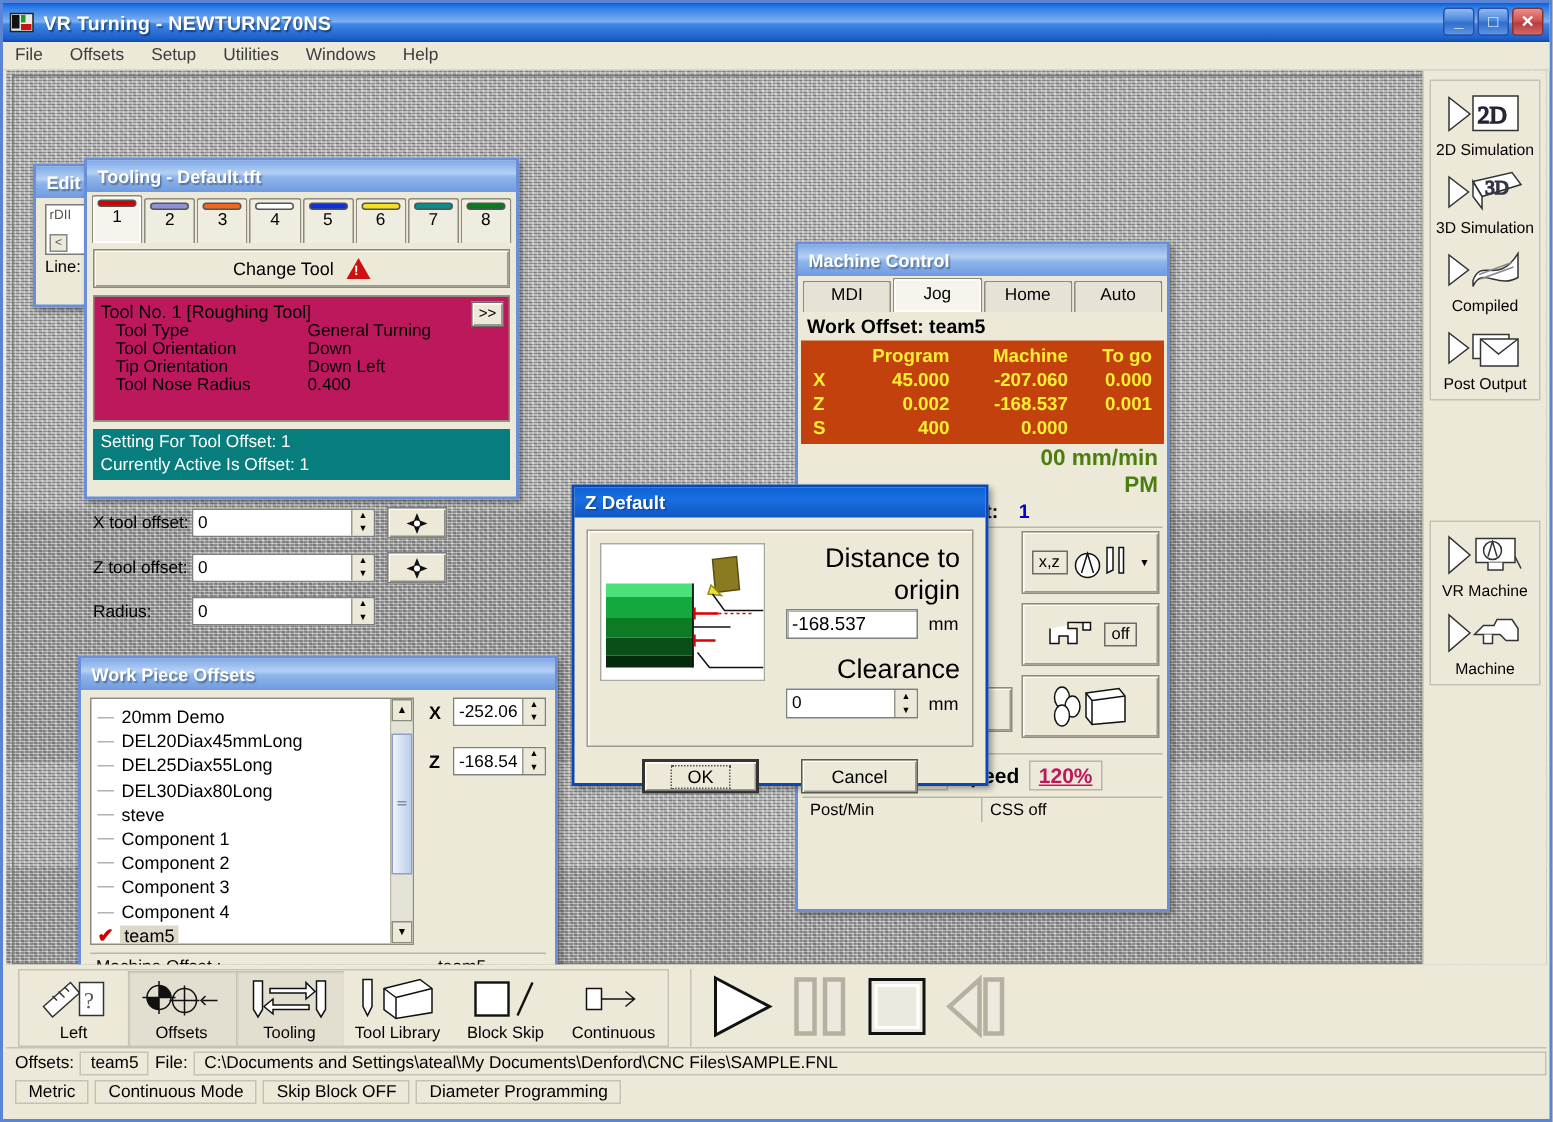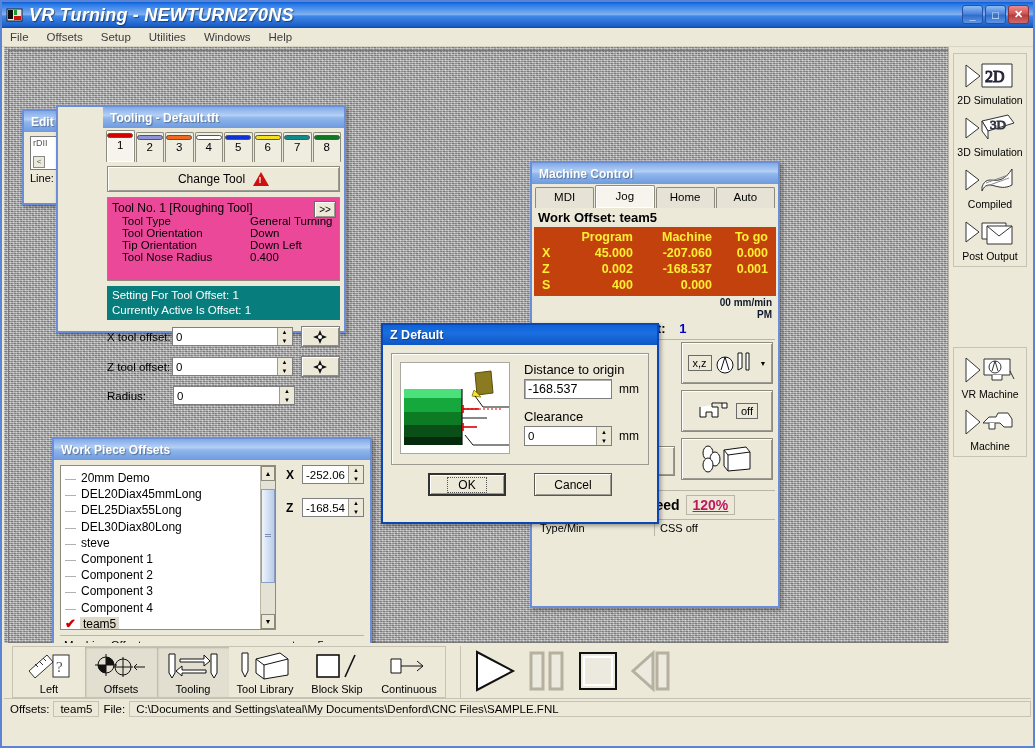--- a/index.html
+++ b/index.html
@@ -21,24 +21,23 @@
 
   
   #titlebar {
     height:26px;
     background:linear-gradient(180deg,#0a5fd4 0%,#2a7ae8 10%,#7fb0f0 48%,#3f87e8 54%,#1b5fc8 92%,#0e47a8 100%);
     display:flex; align-items:center; padding:0 2px 0 4px;
     position:relative;
   }
   #titlebar .tb-icon { width:18px; height:18px; margin-right:5px; position:relative; }
   #titlebar .tb-text {
-    color:#fff; font-weight:bold; font-size:18px;
+    color:#fff; font-weight:bold; font-size:13px;
     text-shadow:1px 1px 1px rgba(0,0,0,.45);
     letter-spacing:.2px;
-    font-style:italic;
   }
   .tb-buttons { position:absolute; right:4px; top:3px; display:flex; gap:2px; }
   .tb-btn {
     width:21px; height:19px; border:1px solid #2a4f9e;
     border-radius:3px; display:flex; align-items:center; justify-content:center;
     color:#fff; font-size:11px; font-weight:bold;
     background:linear-gradient(180deg,#8fbbf3,#4b86dd 45%,#2f6ecd 55%,#5e95e4);
   }
   .tb-btn.close { background:linear-gradient(180deg,#e98e8e,#d05454 45%,#b93c3c 55%,#d06a6a); border-color:#8f3030; }
 
@@ -82,21 +81,21 @@
 
   
   #editwin { left:18px; top:62px; width:150px; height:96px; z-index:2; }
   #editwin .mini-box { width:44px; height:34px; border:1px solid #7b7b7b; background:#fff;
      margin:4px 6px 2px 6px; font-size:9px; color:#555; padding:1px 2px; position:relative;}
   #editwin .mini-box .arrow { position:absolute; left:2px; bottom:1px; width:12px;height:12px;
      border:1px solid #888; background:#ece9d8; font-size:8px; text-align:center; line-height:10px;}
   #editwin .lineLbl { font-size:11px; padding-left:6px; color:#000; }
 
   
-  #tooling { left:52px; top:58px; width:290px; height:228px; z-index:5;padding-left:45px; }
+  #tooling { left:52px; top:58px; width:290px; height:228px; z-index:5; }
   .tool-tabs { display:flex; gap:1px; padding:4px 3px 0 3px; }
   .tool-tab {
     flex:1; height:30px; border:1px solid #8d8a7e; border-bottom:none;
     background:#efece0; display:flex; flex-direction:column; align-items:center;
     justify-content:flex-start; font-size:11px; padding-top:2px;
     border-radius:2px 2px 0 0;
   }
   .tool-tab.selected { background:#f6f4ec; box-shadow:inset 0 0 0 1px #fff; margin-top:-2px; height:32px; }
   .tool-tab .bar { width:26px; height:5px; border-radius:3px; border:1px solid #555; margin-bottom:1px; }
   .tool-tab .num { font-size:11.5px; color:#000; }
@@ -104,34 +103,34 @@
   .changetool {
     margin:4px 4px 0 4px; height:26px; border:1px solid #8d8a7e;
     background:#ece9d8; display:flex; align-items:center; justify-content:center; gap:8px;
     font-size:12px; box-shadow:inset 1px 1px 0 #fff, inset -1px -1px 0 #9a9a90;
   }
   .warn-tri { width:0;height:0;border-left:8px solid transparent;border-right:8px solid transparent;
      border-bottom:14px solid #d01010; position:relative; }
   .warn-tri::after{content:"!";position:absolute;left:-2.5px;top:3px;color:#fff;font-size:9px;font-weight:bold;}
 
   .tool-info {
-    margin:5px 4px 0 4px; background:#ec4899; border:1px solid #8d8a7e;
+    margin:5px 4px 0 4px; background:#be185d; border:1px solid #8d8a7e;
     padding:3px 4px; font-size:11.5px; position:relative; height:84px;
   }
   .tool-info .hdr { font-size:12px; }
   .tool-info .row { display:flex; padding-left:10px; }
   .tool-info .row .k { width:128px; }
   .ti-more { position:absolute; right:3px; top:3px; width:22px; height:17px;
     border:1px solid #6b6b6b; background:#ece9d8; font-size:10px; text-align:center; line-height:15px;
     box-shadow:inset 1px 1px 0 #fff, inset -1px -1px 0 #9a9a90; }
 
   .offset-banner { margin:5px 4px 0 4px; background:#087d7d; color:#fff;
     font-size:11.5px; padding:2px 5px; line-height:15px; }
 
-  .offgrid { margin:6px 4px 0 4px; }
+  .offgrid { margin:18px 4px 0 4px; }
   .offrow { display:flex; align-items:center; margin-bottom:9px; }
   .offrow .lbl { width:66px; font-size:11.5px; }
   .spin { display:flex; border:1px solid #7f7f7f; background:#fff; height:19px;
           box-shadow:inset 1px 1px 0 #b0b0b0; }
   .spin input { border:none; outline:none; flex:1; font-size:11.5px; padding-left:3px;
                 font-family:"Liberation Sans", sans-serif; background:#fff; width:100%; }
   .spin .arrows { width:15px; border-left:1px solid #9a9a90; background:#ece9d8;
     display:flex; flex-direction:column; }
   .spin .arrows div { flex:1; display:flex; align-items:center; justify-content:center; font-size:6px; }
   .ico-btn { width:40px; height:21px; margin-left:8px; border:1px solid #7f7f7f;
@@ -170,21 +169,21 @@
   .mc-tab { flex:1; height:21px; border:1px solid #8d8a7e; border-bottom:none;
     background:#e6e3d6; text-align:center; font-size:11.5px; line-height:19px; border-radius:2px 2px 0 0;}
   .mc-tab.selected { background:#f6f4ec; height:23px; margin-top:-2px; line-height:21px; box-shadow:inset 0 0 0 1px #fff;}
   .mc-wo { font-size:13px; font-weight:bold; padding:2px 0 2px 6px; background:#ece9d8; }
   .dro { background:#c2410c; color:#ffee33; font-family:"Liberation Sans", sans-serif;
     font-weight:bold; font-size:12.5px; margin:0 2px; padding:2px 4px 3px 4px; }
   .dro table { width:100%; border-collapse:collapse; }
   .dro th { text-align:right; padding:1px 4px; font-size:12.5px; }
   .dro td { text-align:right; padding:1px 4px; }
   .dro td.ax { text-align:left; width:18px; }
-  .mc-feedline { padding:1px 6px 0 6px; font-size:10px; font-weight:bold; color:#0f172a; text-align:right;}
+  .mc-feedline { padding:1px 6px 0 6px; font-size:15px; font-weight:bold; color:#4d7c0f; text-align:right;}
   .mc-offset { font-size:13px; font-weight:bold; text-align:center; padding:1px 0 3px 0;}
   .mc-offset .val { color:#0000cc; margin-left:10px; }
   .mc-mid { border-top:1px solid #b9b6a8; margin:0 3px; padding-top:2px; display:flex; }
   .mc-col-l { width:142px; }
   .mc-col-r { width:96px; padding-left:4px; }
   .mc-speedlbl { font-size:11.5px; padding-left:52px; }
   .dial { width:46px; height:46px; border-radius:50%; margin:2px auto 0 auto;
     background:radial-gradient(circle at 35% 30%, #f2f0e8, #b8b4a6 70%, #8e8a7c);
     border:1px solid #7e7a6c; }
   .jogbtn { height:30px; border:1px solid #8d8a7e; background:#ece9d8; margin:4px 2px 0 2px;
@@ -202,21 +201,21 @@
   .mc-sbar { display:flex; border-top:1px solid #b9b6a8; margin:0 3px; font-size:11px; }
   .mc-sbar div { padding:2px 5px; }
   .mc-sbar div:first-child { width:120px; border-right:1px solid #b9b6a8; }
 
   
   #zoff { left:377px; top:276px; width:278px; height:201px; z-index:10; border:2px solid #0a46b4; }
   #zoff .win-title { background:linear-gradient(180deg,#0c62d8,#1b6fe0 40%,#0f55c4 100%); height:20px; font-size:12.5px; }
   .zo-group { margin:8px; border:1px solid #9a9a90; box-shadow:inset 1px 1px 0 #fff; padding:8px; display:flex; }
   .zo-pic { width:110px; height:92px; background:#fff; border:1px solid #a9a9a0; position:relative; overflow:hidden; }
   .zo-right { padding-left:14px; flex:1; }
-  .zo-lbl { font-size:13px; margin-bottom:2px; }
+  .zo-lbl { font-size:18px; margin-bottom:2px;text-align:right; }
   .zo-field { display:flex; align-items:center; margin-bottom:10px; }
   .zo-field .tb { width:88px; height:20px; border:1px solid #7f7f7f; background:#fff;
      box-shadow:inset 1px 1px 0 #b0b0b0; font-size:12.5px; padding-left:3px; line-height:18px; }
   .zo-field .mm { margin-left:7px; font-size:12px; }
   .zo-buttons { display:flex; justify-content:center; gap:28px; margin-top:2px; }
   .dlgbtn { width:78px; height:23px; border:1px solid #5a5a52; background:#ece9d8;
     box-shadow:inset 1px 1px 0 #fff, inset -1px -1px 0 #9a9a90;
     display:flex; align-items:center; justify-content:center; font-size:12px; }
   .dlgbtn.default { border:2px solid #333; }
   .dlgbtn.default span { border:1px dotted #555; padding:0 10px; }
@@ -585,21 +584,21 @@
         </div>
       </div>
 
       <div class="mc-fs">
         <span style="padding-left:8px">Feed</span>
         <span class="pc blue">150%</span>
         <span>Speed</span>
         <span class="pc red">120%</span>
       </div>
       <div class="mc-sbar">
-        <div>Type/Min</div>
+        <div>Post/Min</div>
         <div>CSS off</div>
       </div>
     </div>
 
     <div class="win" id="zoff">
       <div class="win-title active">Z Default</div>
       <div class="zo-group">
         <div class="zo-pic">
           <svg width="110" height="92" viewBox="0 0 110 92">
             <rect x="0" y="0" width="110" height="92" fill="#fff"></rect>
@@ -818,14 +817,20 @@
       </div>
     </div>
 
     <div class="statusline">
       <span style="margin-right:4px">Offsets:</span>
       <span class="cell">team5</span>
       <span style="margin-right:4px">File:</span>
       <span class="pathcell">C:\Documents and Settings\ateal\My Documents\Denford\CNC Files\SAMPLE.FNL</span>
     </div>
 
+    <div class="statusline2">
+      <span class="cell">Metric</span>
+      <span class="cell">Continuous Mode</span>
+      <span class="cell">Skip Block OFF</span>
+      <span class="cell">Diameter Programming</span>
+    </div>
   </div>
 </div>
 
 </body></html>

